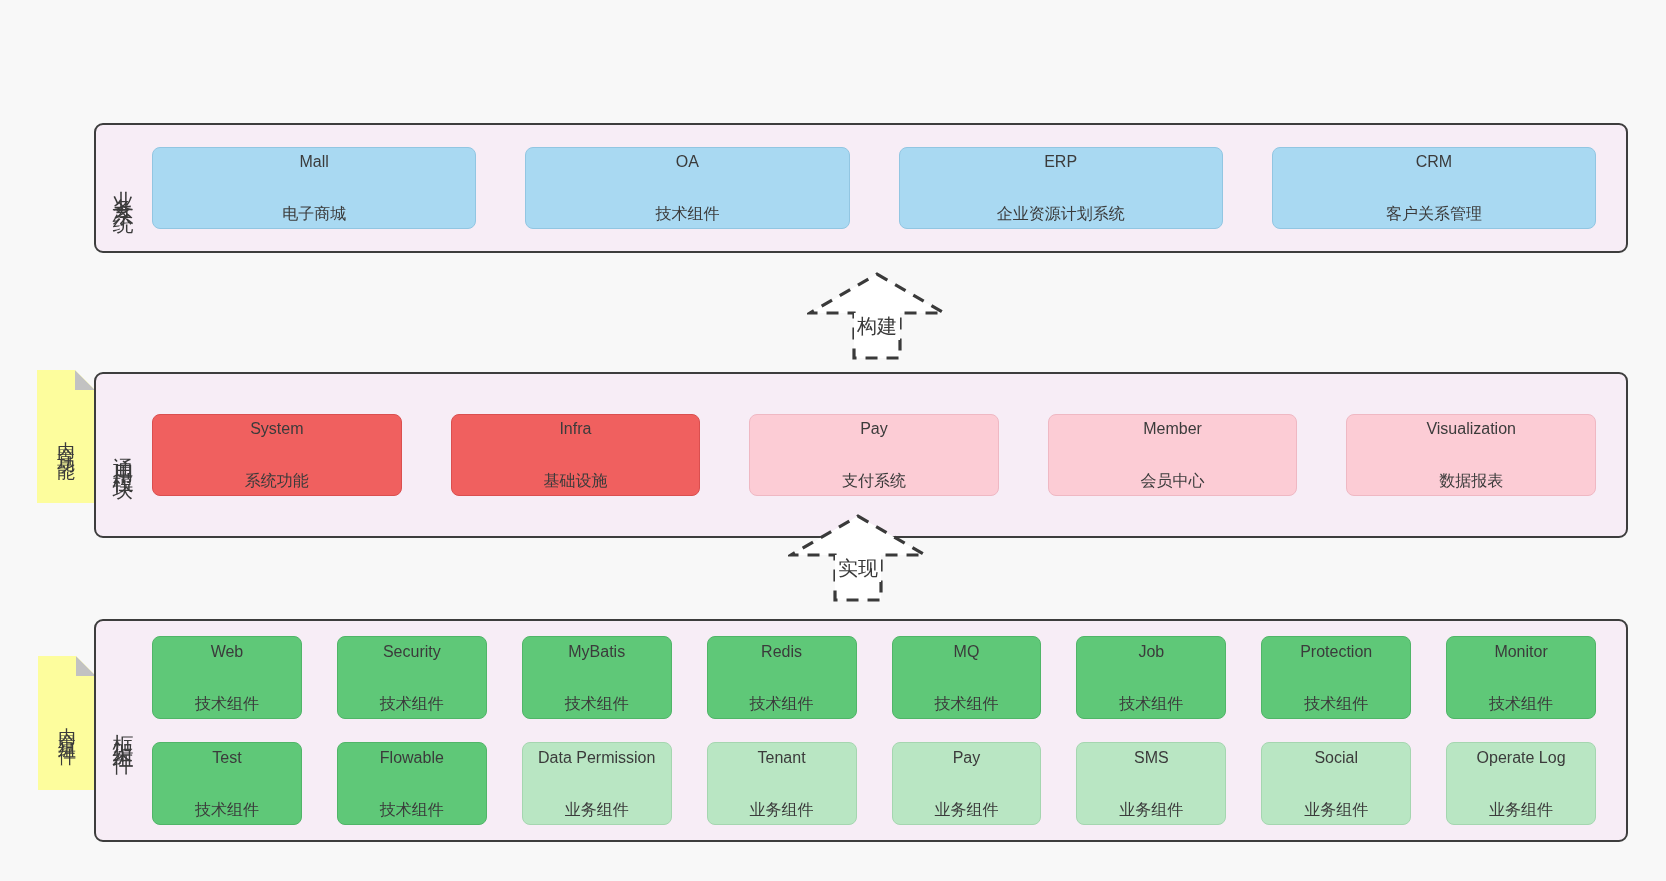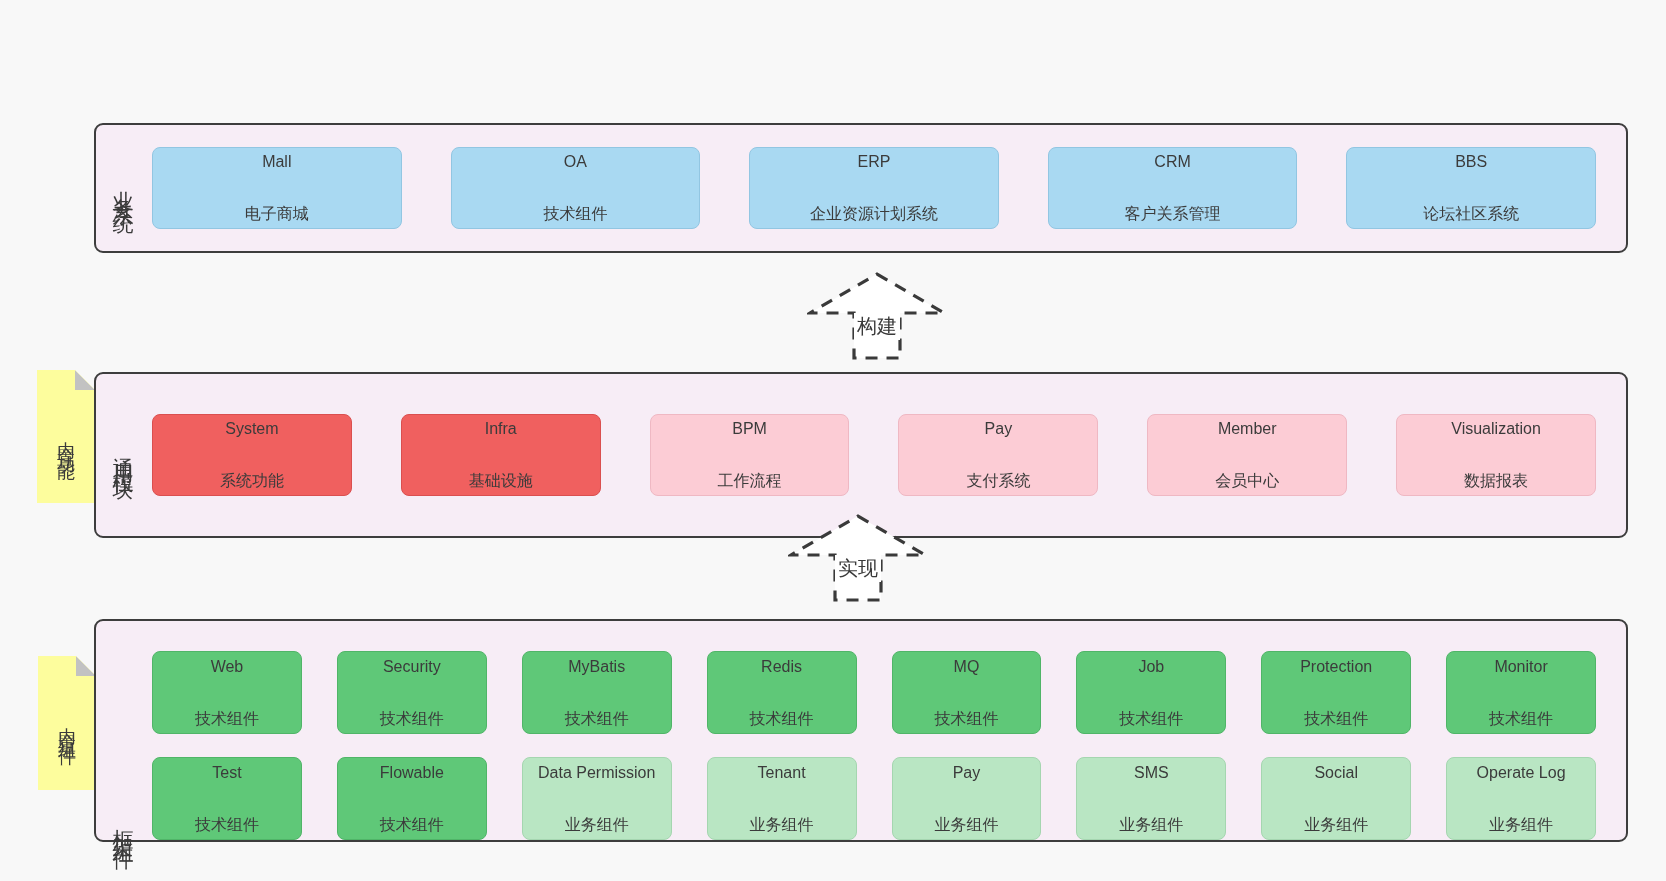--- a/index.html
+++ b/index.html
@@ -107,24 +107,20 @@
         <div class="box-desc">技术组件</div>
       </div>
       <div class="box blue">
         <div class="box-name">ERP</div>
         <div class="box-desc">企业资源计划系统</div>
       </div>
       <div class="box blue">
         <div class="box-name">CRM</div>
         <div class="box-desc">客户关系管理</div>
       </div>
-      <div class="box blue">
-        <div class="box-name">BBS</div>
-        <div class="box-desc">论坛社区系统</div>
-      </div>
     </div>
   </section>
 
   <div class="arrow" style="left:807px; top:271px;">
     <svg viewBox="0 0 140 90">
       <path d="M70 3 L137 42 L93 42 L93 87 L47 87 L47 42 L3 42 Z" fill="#ffffff" stroke="#3a3a3a" stroke-width="3.2" stroke-dasharray="12 9"></path>
     </svg>
     <span class="arrow-label">构建</span>
   </div>
 
@@ -135,24 +131,20 @@
     <div class="boxes single">
       <div class="box red">
         <div class="box-name">System</div>
         <div class="box-desc">系统功能</div>
       </div>
       <div class="box red">
         <div class="box-name">Infra</div>
         <div class="box-desc">基础设施</div>
       </div>
       <div class="box pink">
-        <div class="box-name">BPM</div>
-        <div class="box-desc">工作流程</div>
-      </div>
-      <div class="box pink">
         <div class="box-name">Pay</div>
         <div class="box-desc">支付系统</div>
       </div>
       <div class="box pink">
         <div class="box-name">Member</div>
         <div class="box-desc">会员中心</div>
       </div>
       <div class="box pink">
         <div class="box-name">Visualization</div>
         <div class="box-desc">数据报表</div>
@@ -160,21 +152,21 @@
     </div>
   </section>
 
   <div class="arrow" style="left:788px; top:513px;">
     <svg viewBox="0 0 140 90">
       <path d="M70 3 L137 42 L93 42 L93 87 L47 87 L47 42 L3 42 Z" fill="#ffffff" stroke="#3a3a3a" stroke-width="3.2" stroke-dasharray="12 9"></path>
     </svg>
     <span class="arrow-label">实现</span>
   </div>
 
-  <section class="layer" style="top:619px; height:223px;align-items:flex-end;">
+  <section class="layer" style="top:619px; height:223px;">
     <div class="layer-label">
       <span>框架组件</span>
     </div>
     <div class="rows-wrap">
       <div class="boxes multi">
         <div class="box green">
           <div class="box-name">Web</div>
           <div class="box-desc">技术组件</div>
         </div>
         <div class="box green">

